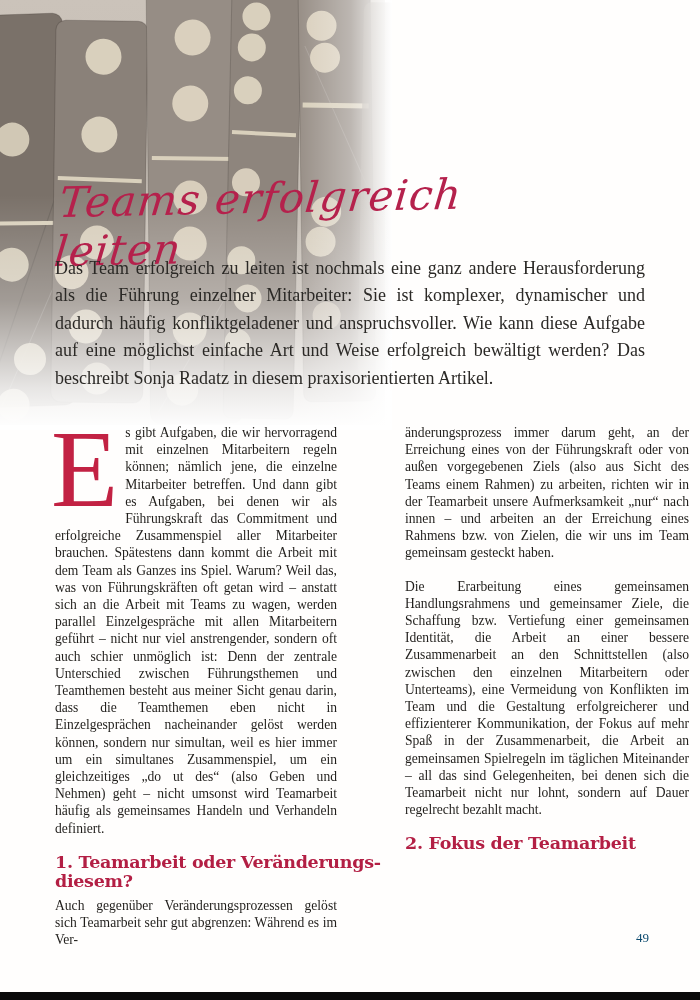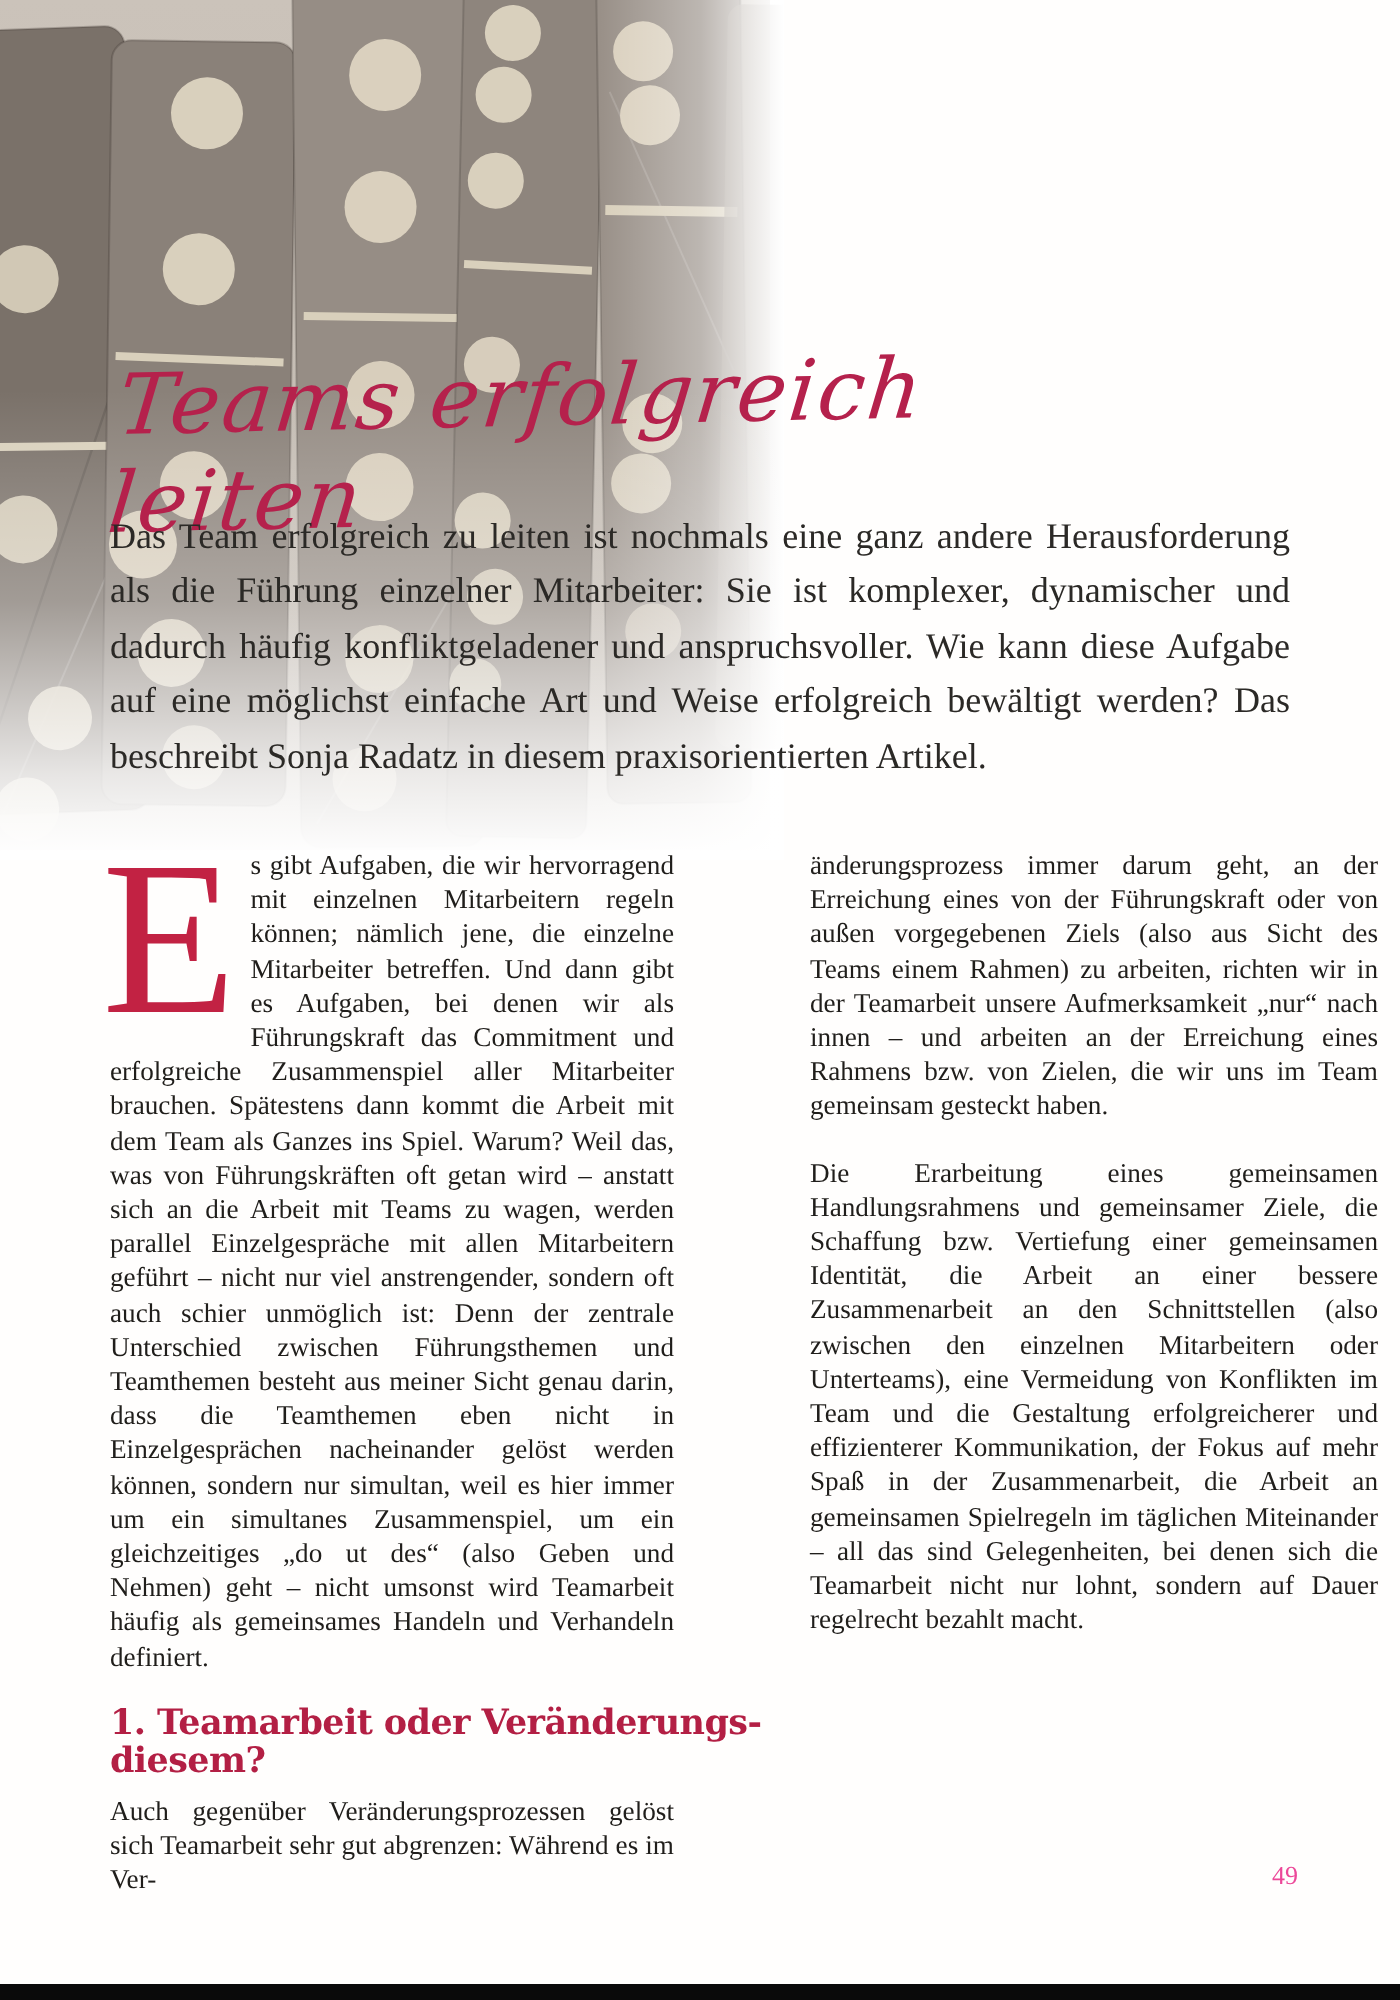--- a/index.html
+++ b/index.html
@@ -40,21 +40,21 @@
 
   .heading {
     font-family:"DejaVu Serif", serif; font-weight:bold;
     font-size:17.5px; line-height:19.5px; letter-spacing:-0.3px;
     color:#b31f44; margin:4px 0 5px 0;
   }
   .heading .hline { display:block; white-space:nowrap; }
 
   .pagenum {
     position:absolute; left:636px; top:930px;
-    font-size:13px; color:#ec4899;
+    font-size:13px; color:#0c4a6e;
   }
 
   .footer-bar {
     position:absolute; left:0; top:992px; width:700px; height:8px;
     background:#0a0a0a;
   }
 </style>
 </head>
 <body>
 
@@ -155,18 +155,21 @@
     <h2 class="heading">
       <span class="hline">1. Teamarbeit oder Veränderungs-</span>
       <span class="hline">diesem?</span>
     </h2>
     <p>Auch gegenüber Veränderungsprozessen gelöst sich Teamarbeit sehr gut abgrenzen: Während es im Ver-</p>
   </div>
 
   <div class="col col-right">
     <p>änderungsprozess immer darum geht, an der Erreichung eines von der Führungskraft oder von außen vorgegebenen Ziels (also aus Sicht des Teams einem Rahmen) zu arbeiten, richten wir in der Teamarbeit unsere Aufmerksamkeit „nur“ nach innen – und arbeiten an der Erreichung eines Rahmens bzw. von Zielen, die wir uns im Team gemeinsam gesteckt haben.</p>
     <p>Die Erarbeitung eines gemeinsamen Handlungsrahmens und gemeinsamer Ziele, die Schaffung bzw. Vertiefung einer gemeinsamen Identität, die Arbeit an einer bessere Zusammenarbeit an den Schnittstellen (also zwischen den einzelnen Mitarbeitern oder Unterteams), eine Vermeidung von Konflikten im Team und die Gestaltung erfolgreicherer und effizienterer Kommunikation, der Fokus auf mehr Spaß in der Zusammenarbeit, die Arbeit an gemeinsamen Spielregeln im täglichen Miteinander – all das sind Gelegenheiten, bei denen sich die Teamarbeit nicht nur lohnt, sondern auf Dauer regelrecht bezahlt macht.</p>
+    <h2 class="heading">
+      <span class="hline">2. Fokus der Teamarbeit</span>
+    </h2>
   </div>
 
   <div class="pagenum">49</div>
   <div class="footer-bar"></div>
 
 </div>
 
 </body></html>

